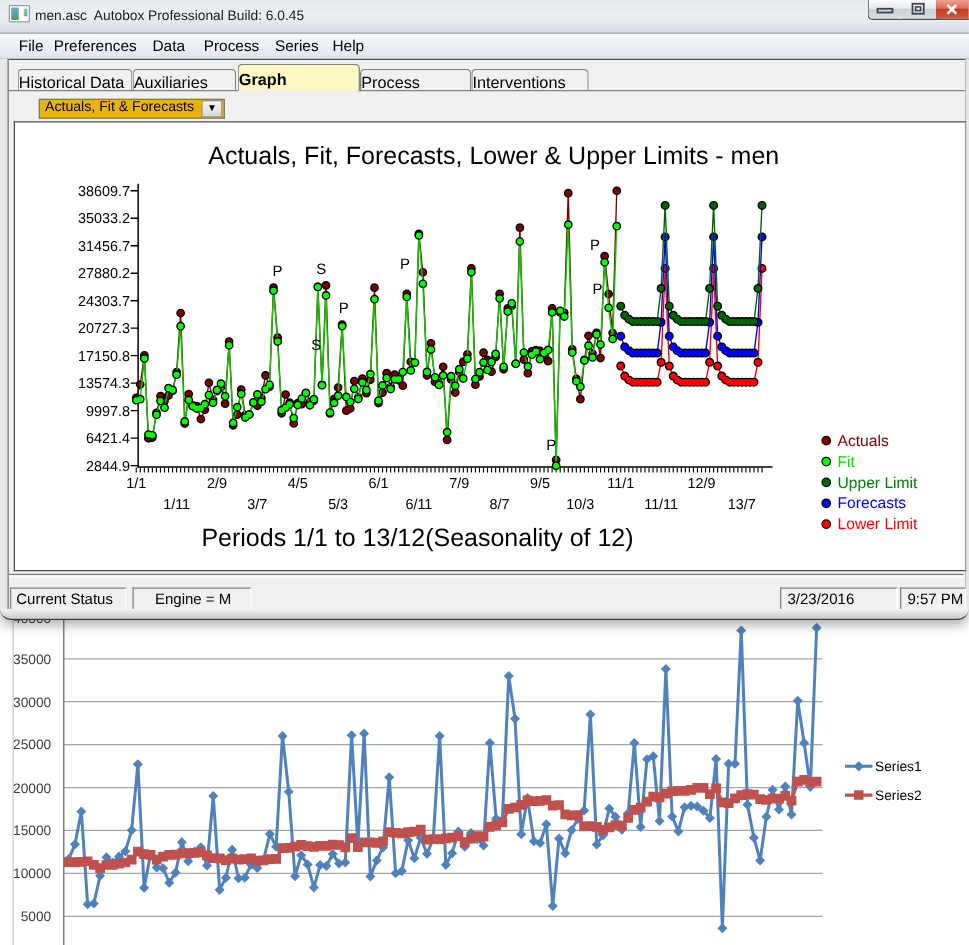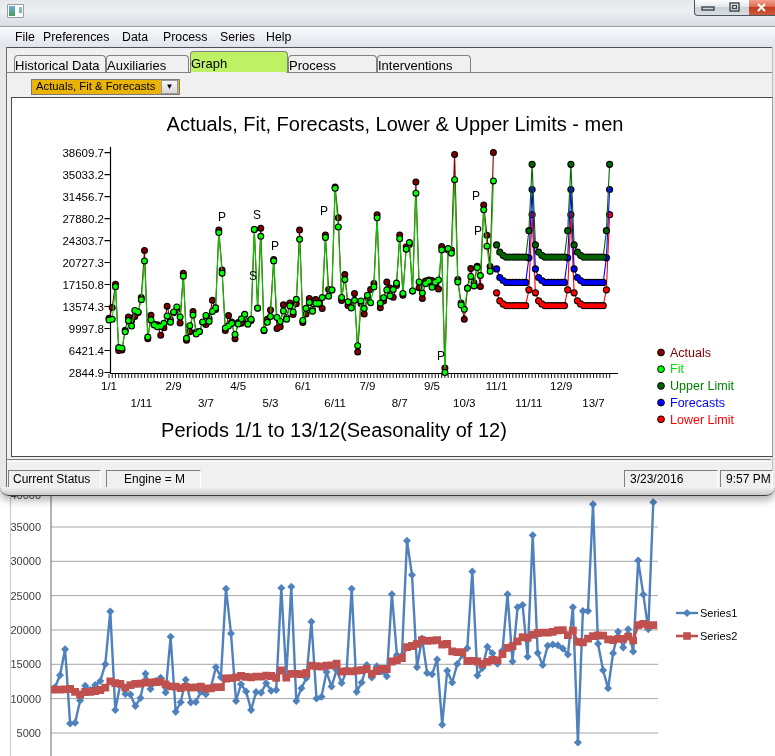--- a/index.html
+++ b/index.html
@@ -20,21 +20,21 @@
 background:linear-gradient(#F0A08E,#DE6B52 45%,#C33C20 50%,#CF5B3C);}
 #menubar{left:0px;top:26px;width:775px;height:20px;
 background:linear-gradient(#F9FAFC,#DFE4EC);border-bottom:1px solid #4E5256;border-top:1px solid #9AA0A6;
 font-size:12.3px;color:#000;padding-left:26px;}
 #menubar span{position:absolute;top:3px;}
 #clientL{left:0;top:47px;width:6px;height:441px;background:#E8E8E8;border-right:1px solid #6F6F6F;}
 #clientR{left:772px;top:47px;width:3px;height:441px;background:#E8E8E8;border-left:1px solid #BFBFBF;}
 .tab{top:55px;height:17px;background:#F0F0F0;border:1px solid #828282;border-bottom:none;
 border-radius:4px 4px 0 0;font-size:13px;text-align:left;color:#000;}
 .tab div{margin-top:2px;}
-#tabsel{top:51px;height:21px;z-index:3;background:#bef264;font-weight:normal;}
+#tabsel{top:51px;height:21px;z-index:3;background:#fef9c3;font-weight:bold;}
 #tabsel div{margin-top:4px;}
 #tabline{left:7px;top:72px;width:765px;height:0;border-top:1px solid #828282;}
 #tabmask{left:191px;top:72px;width:94px;height:2px;background:#F0F0F0;z-index:3;}
 #combo{left:31px;top:79px;width:147px;height:14px;background:#eab308;
 border:1px solid #7A7A7A;font-size:11.3px;}
 #combo span{position:absolute;left:4px;top:0px;}
 #cbtn{left:161px;top:80px;width:15px;height:12px;background:linear-gradient(#F5F5F5,#D8D8D8);
 border:1px solid #999;font-size:8px;text-align:center;color:#000;line-height:12px;}
 #chartpanel{left:11px;top:97px;width:760px;height:358px;background:#fff;
 border:1px solid #4A4A4A;border-right:1px solid #9A9A9A;}
@@ -74,20 +74,21 @@
       <line x1="676" y1="636" x2="698" y2="636" stroke="#C0504D" stroke-width="2.6"></line>
       <path d="M683.2 632.2h7.6v7.6h-7.6Z" fill="#C0504D"></path>
       <text x="700" y="640" font-size="11" fill="#000">Series2</text>
     </svg>
 <div class="abs" id="win">
   <div class="abs" id="titlebar"></div>
   <div class="abs" id="ticon">
         <span></span>
         <i></i>
       </div>
+  <div class="abs" id="ttext">men.asc&nbsp; Autobox Professional Build: 6.0.45</div>
   <div class="abs wbtn" id="bmin"></div>
   <div class="abs wbtn" id="bmax"></div>
   <div class="abs wbtn" id="bclose"></div>
   <svg class="abs" style="left:694px;top:0;z-index:6" width="81" height="15" viewBox="0 0 81 15">
     <rect x="8" y="7" width="12" height="3" fill="none" stroke="#3A4550" stroke-width="1.4"></rect>
     <rect x="36" y="3" width="9" height="8" fill="none" stroke="#3A4550" stroke-width="1.4"></rect>
     <rect x="38.5" y="5.5" width="4" height="3" fill="none" stroke="#3A4550" stroke-width="1.2"></rect>
     <path d="M64 4l7 7M71 4l-7 7" stroke="#fff" stroke-width="2"></path>
   </svg>
   <div class="abs" id="menubar">

